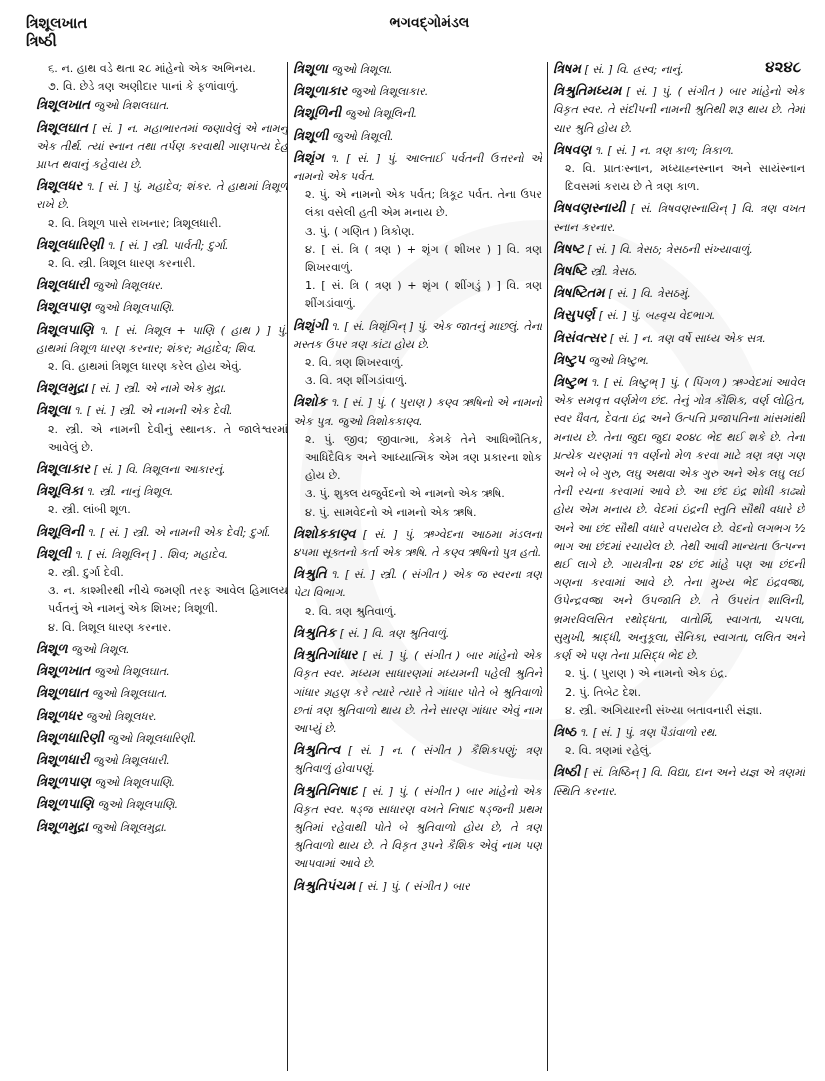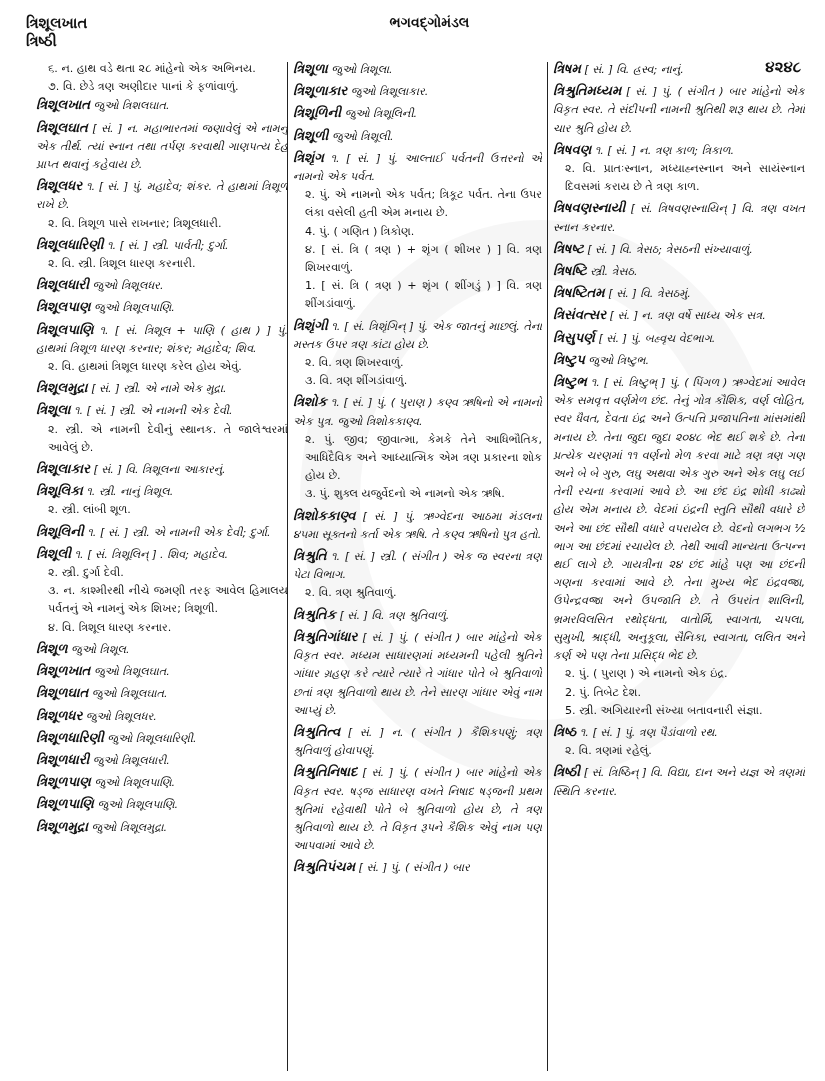--- a/index.html
+++ b/index.html
@@ -129,33 +129,34 @@
     </div>
     <div class="entry">
       <span class="first"><span class="hw">ત્રિશૂળિની</span><span class="body"> જુઓ ત્રિશૂલિની.</span></span>
     </div>
     <div class="entry">
       <span class="first"><span class="hw">ત્રિશૂળી</span><span class="body"> જુઓ ત્રિશૂલી.</span></span>
     </div>
     <div class="entry">
       <span class="first"><span class="hw">ત્રિશૃંગ</span><span class="body"> ૧. [ સં. ] પું. આલ્તાઈ પર્વતની ઉત્તરનો એ નામનો એક પર્વત.</span></span>
       <span class="sense">૨. પું. એ નામનો એક પર્વત; ત્રિકૂટ પર્વત. તેના ઉપર લંકા વસેલી હતી એમ મનાય છે.</span>
-      <span class="sense">4. પું. ( ગણિત ) ત્રિકોણ.</span>
+      <span class="sense">૩. પું. ( ગણિત ) ત્રિકોણ.</span>
       <span class="sense">૪. [ સં. ત્રિ ( ત્રણ ) + શૃંગ ( શીખર ) ] વિ. ત્રણ શિખરવાળું.</span>
       <span class="sense">1. [ સં. ત્રિ ( ત્રણ ) + શૃંગ ( શીંગડું ) ] વિ. ત્રણ શીંગડાંવાળું.</span>
     </div>
     <div class="entry">
       <span class="first"><span class="hw">ત્રિશૃંગી</span><span class="body"> ૧. [ સં. ત્રિશૃંગિન્ ] પું. એક જાતનું માછલું. તેના મસ્તક ઉપર ત્રણ કાંટા હોય છે.</span></span>
       <span class="sense">૨. વિ. ત્રણ શિખરવાળું.</span>
       <span class="sense">૩. વિ. ત્રણ શીંગડાંવાળું.</span>
     </div>
     <div class="entry">
       <span class="first"><span class="hw">ત્રિશોક</span><span class="body"> ૧. [ સં. ] પું. ( પુરાણ ) કણ્વ ઋષિનો એ નામનો એક પુત્ર. જુઓ ત્રિશોકકાણ્વ.</span></span>
       <span class="sense">૨. પું. જીવ; જીવાત્મા, કેમકે તેને આધિભૌતિક, આધિદૈવિક અને આધ્યાત્મિક એમ ત્રણ પ્રકારના શોક હોય છે.</span>
       <span class="sense">૩. પું. શુક્લ યજુર્વેદનો એ નામનો એક ઋષિ.</span>
+      <span class="sense">૪. પું. સામવેદનો એ નામનો એક ઋષિ.</span>
     </div>
     <div class="entry">
       <span class="first"><span class="hw">ત્રિશોકકાણ્વ</span><span class="body"> [ સં. ] પું. ઋગ્વેદના આઠમા મંડલના ૪૫મા સૂક્તનો કર્તા એક ઋષિ. તે કણ્વ ઋષિનો પુત્ર હતો.</span></span>
     </div>
     <div class="entry">
       <span class="first"><span class="hw">ત્રિશ્રુતિ</span><span class="body"> ૧. [ સં. ] સ્ત્રી. ( સંગીત ) એક જ સ્વરના ત્રણ પેટા વિભાગ.</span></span>
       <span class="sense">૨. વિ. ત્રણ શ્રુતિવાળું.</span>
     </div>
     <div class="entry">
       <span class="first"><span class="hw">ત્રિશ્રુતિક</span><span class="body"> [ સં. ] વિ. ત્રણ શ્રુતિવાળું.</span></span>
@@ -190,33 +191,33 @@
     <div class="entry">
       <span class="first"><span class="hw">ત્રિષષ્ટ</span><span class="body"> [ સં. ] વિ. ત્રેસઠ; ત્રેસઠની સંખ્યાવાળું.</span></span>
     </div>
     <div class="entry">
       <span class="first"><span class="hw">ત્રિષષ્ટિ</span><span class="body"> સ્ત્રી. ત્રેસઠ.</span></span>
     </div>
     <div class="entry">
       <span class="first"><span class="hw">ત્રિષષ્ટિતમ</span><span class="body"> [ સં. ] વિ. ત્રેસઠમું.</span></span>
     </div>
     <div class="entry">
+      <span class="first"><span class="hw">ત્રિસુપર્ણ</span><span class="body"> [ સં. ] પું. બહ્વૃચ વેદભાગ.</span></span>
+    </div>
+    <div class="entry">
       <span class="first"><span class="hw">ત્રિસંવત્સર</span><span class="body"> [ સં. ] ન. ત્રણ વર્ષે સાધ્ય એક સત્ર.</span></span>
-    </div>
-    <div class="entry">
-      <span class="first"><span class="hw">ત્રિસુપર્ણ</span><span class="body"> [ સં. ] પું. બહ્વૃચ વેદભાગ.</span></span>
     </div>
     <div class="entry">
       <span class="first"><span class="hw">ત્રિષ્ટુપ</span><span class="body"> જુઓ ત્રિષ્ટુભ.</span></span>
     </div>
     <div class="entry">
       <span class="first"><span class="hw">ત્રિષ્ટુભ</span><span class="body"> ૧. [ સં. ત્રિષ્ટુભ્ ] પું. ( પિંગળ ) ઋગ્વેદમાં આવેલ એક સમવૃત્ત વર્ણમેળ છંદ. તેનું ગોત્ર કૌશિક, વર્ણ લોહિત, સ્વર ધૈવત, દેવતા ઇંદ્ર અને ઉત્પત્તિ પ્રજાપતિના માંસમાંથી મનાય છે. તેના જુદા જુદા ૨૦૪૮ ભેદ થઈ શકે છે. તેના પ્રત્યેક ચરણમાં ૧૧ વર્ણનો મેળ કરવા માટે ત્રણ ત્રણ ગણ અને બે બે ગુરુ, લઘુ અથવા એક ગુરુ અને એક લઘુ લઈ તેની રચના કરવામાં આવે છે. આ છંદ ઇંદ્ર શોધી કાઢ્યો હોય એમ મનાય છે. વેદમાં ઇંદ્રની સ્તુતિ સૌથી વધારે છે અને આ છંદ સૌથી વધારે વપરાયેલ છે. વેદનો લગભગ ½ ભાગ આ છંદમાં રચાયેલ છે. તેથી આવી માન્યતા ઉત્પન્ન થઈ લાગે છે. ગાયત્રીના ૨૪ છંદ માંહે પણ આ છંદની ગણના કરવામાં આવે છે. તેના મુખ્ય ભેદ ઇંદ્રવજ્રા, ઉપેન્દ્રવજ્રા અને ઉપજાતિ છે. તે ઉપરાંત શાલિની, ભ્રમરવિલસિત રથોદ્ધતા, વાતોર્મિ, સ્વાગતા, ચપલા, સુમુખી, શ્રાદ્ધી, અનુકૂલા, સૈનિકા, સ્વાગતા, લલિત અને કર્ણ એ પણ તેના પ્રસિદ્ધ ભેદ છે.</span></span>
       <span class="sense">૨. પું. ( પુરાણ ) એ નામનો એક ઇંદ્ર.</span>
       <span class="sense">2. પું. તિબેટ દેશ.</span>
-      <span class="sense">5. સ્ત્રી. અગિયારની સંખ્યા બતાવનારી સંજ્ઞા.</span>
+      <span class="sense">૪. સ્ત્રી. અગિયારની સંખ્યા બતાવનારી સંજ્ઞા.</span>
     </div>
     <div class="entry">
       <span class="first"><span class="hw">ત્રિષ્ઠ</span><span class="body"> ૧. [ સં. ] પું. ત્રણ પૈડાંવાળો રથ.</span></span>
       <span class="sense">૨. વિ. ત્રણમાં રહેલું.</span>
     </div>
     <div class="entry">
       <span class="first"><span class="hw">ત્રિષ્ઠી</span><span class="body"> [ સં. ત્રિષ્ઠિન્ ] વિ. વિદ્યા, દાન અને યજ્ઞ એ ત્રણમાં સ્થિતિ કરનાર.</span></span>
     </div>
   </div>
 

